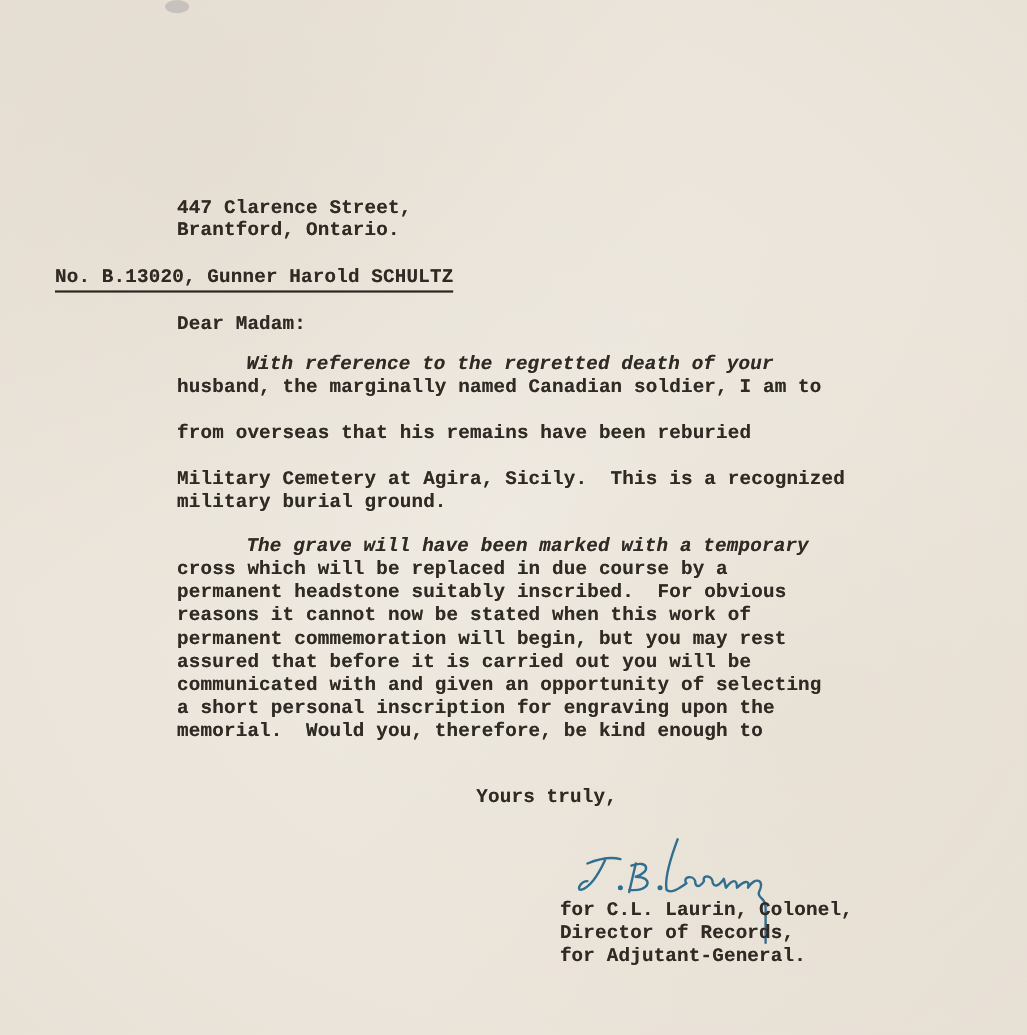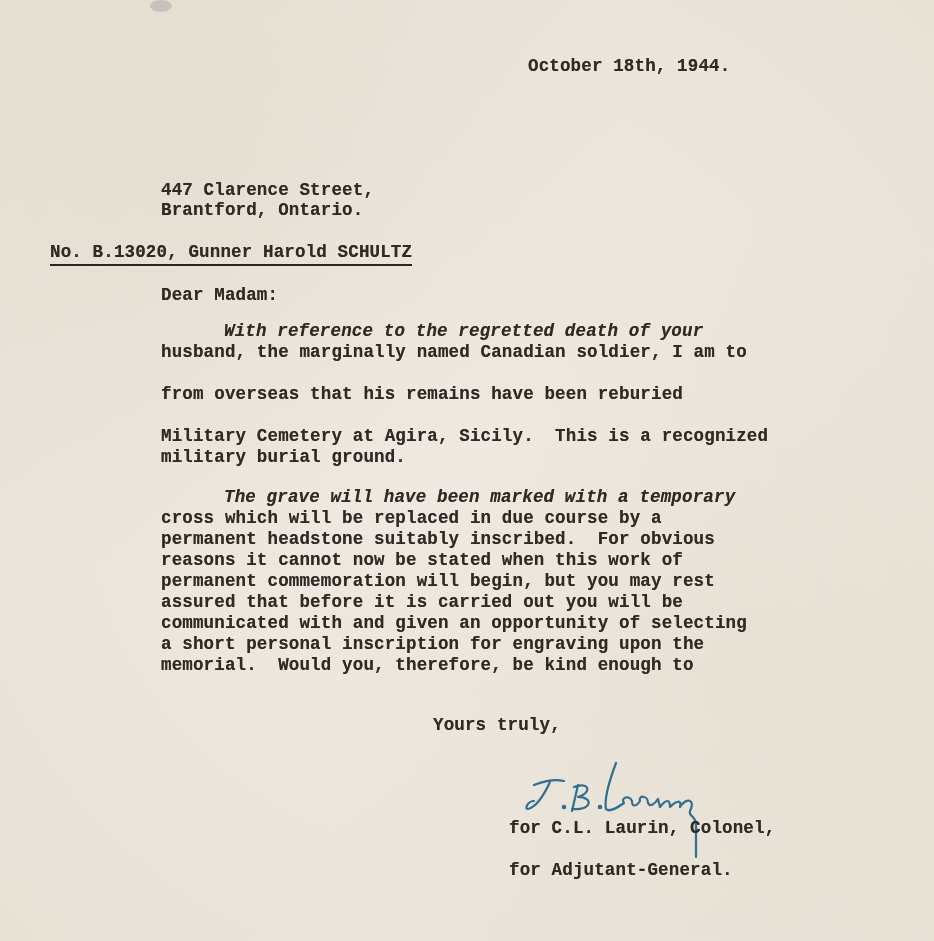--- a/index.html
+++ b/index.html
@@ -29,21 +29,20 @@
     .sig-block { left: 509px; }
     .spot { position: absolute; border-radius: 50%; background: rgba(140,140,150,0.35); }
     .signature { position: absolute; left: 520px; top: 755px; width: 230px; height: 110px; }
   </style>
 </head>
 <body>
 
 <div class="page">
   <div class="spot" style="left:150px;top:0px;width:22px;height:12px;"></div>
 
-  <div class="line date">October 18th, 1944.</div>
 
   <div class="line addr" style="top:180px">447 Clarence Street,</div>
   <div class="line addr" style="top:200px">Brantford, Ontario.</div>
 
   <div class="line ref">No. B.13020, Gunner Harold SCHULTZ</div>
 
   <div class="line addr" style="top:285px">Dear Madam:</div>
 
   <div class="line indent" style="top:321px">With reference to the regretted death of your</div>
   <div class="line body-line" style="top:342px">husband, the marginally named Canadian soldier, I am to</div>
@@ -67,14 +66,15 @@
     <g fill="none" stroke="#2f6f8f" stroke-width="2.2" stroke-linecap="round" stroke-linejoin="round">
       <path d="M14 30 C 24 26, 36 24, 44 26 M 30 27 C 24 40, 16 52, 8 54 C 4 54, 8 46, 14 46"></path>
       <circle cx="44" cy="52" r="1.2" fill="#2f6f8f"></circle>
       <path d="M58 30 L 52 56 M 54 32 C 70 26, 72 38, 58 42 C 74 42, 72 56, 52 54"></path>
       <circle cx="80" cy="52" r="1.2" fill="#2f6f8f"></circle>
       <path d="M96 8 C 90 24, 84 44, 86 54 C 90 58, 98 52, 104 48 C 100 42, 110 40, 112 46 C 112 52, 116 52, 120 46 C 118 40, 128 40, 128 48 C 130 52, 134 50, 138 44 L 140 52 C 146 44, 150 44, 150 52 C 156 46, 162 44, 160 52 C 166 42, 176 44, 170 56 C 168 62, 176 60, 176 70 L 176 102"></path>
     </g>
   </svg>
 
   <div class="line sig-block" style="top:818px">for C.L. Laurin, Colonel,</div>
+  <div class="line sig-block" style="top:839px">Director of Records,</div>
   <div class="line sig-block" style="top:860px">for Adjutant-General.</div>
 </div>
 
 </body></html>

